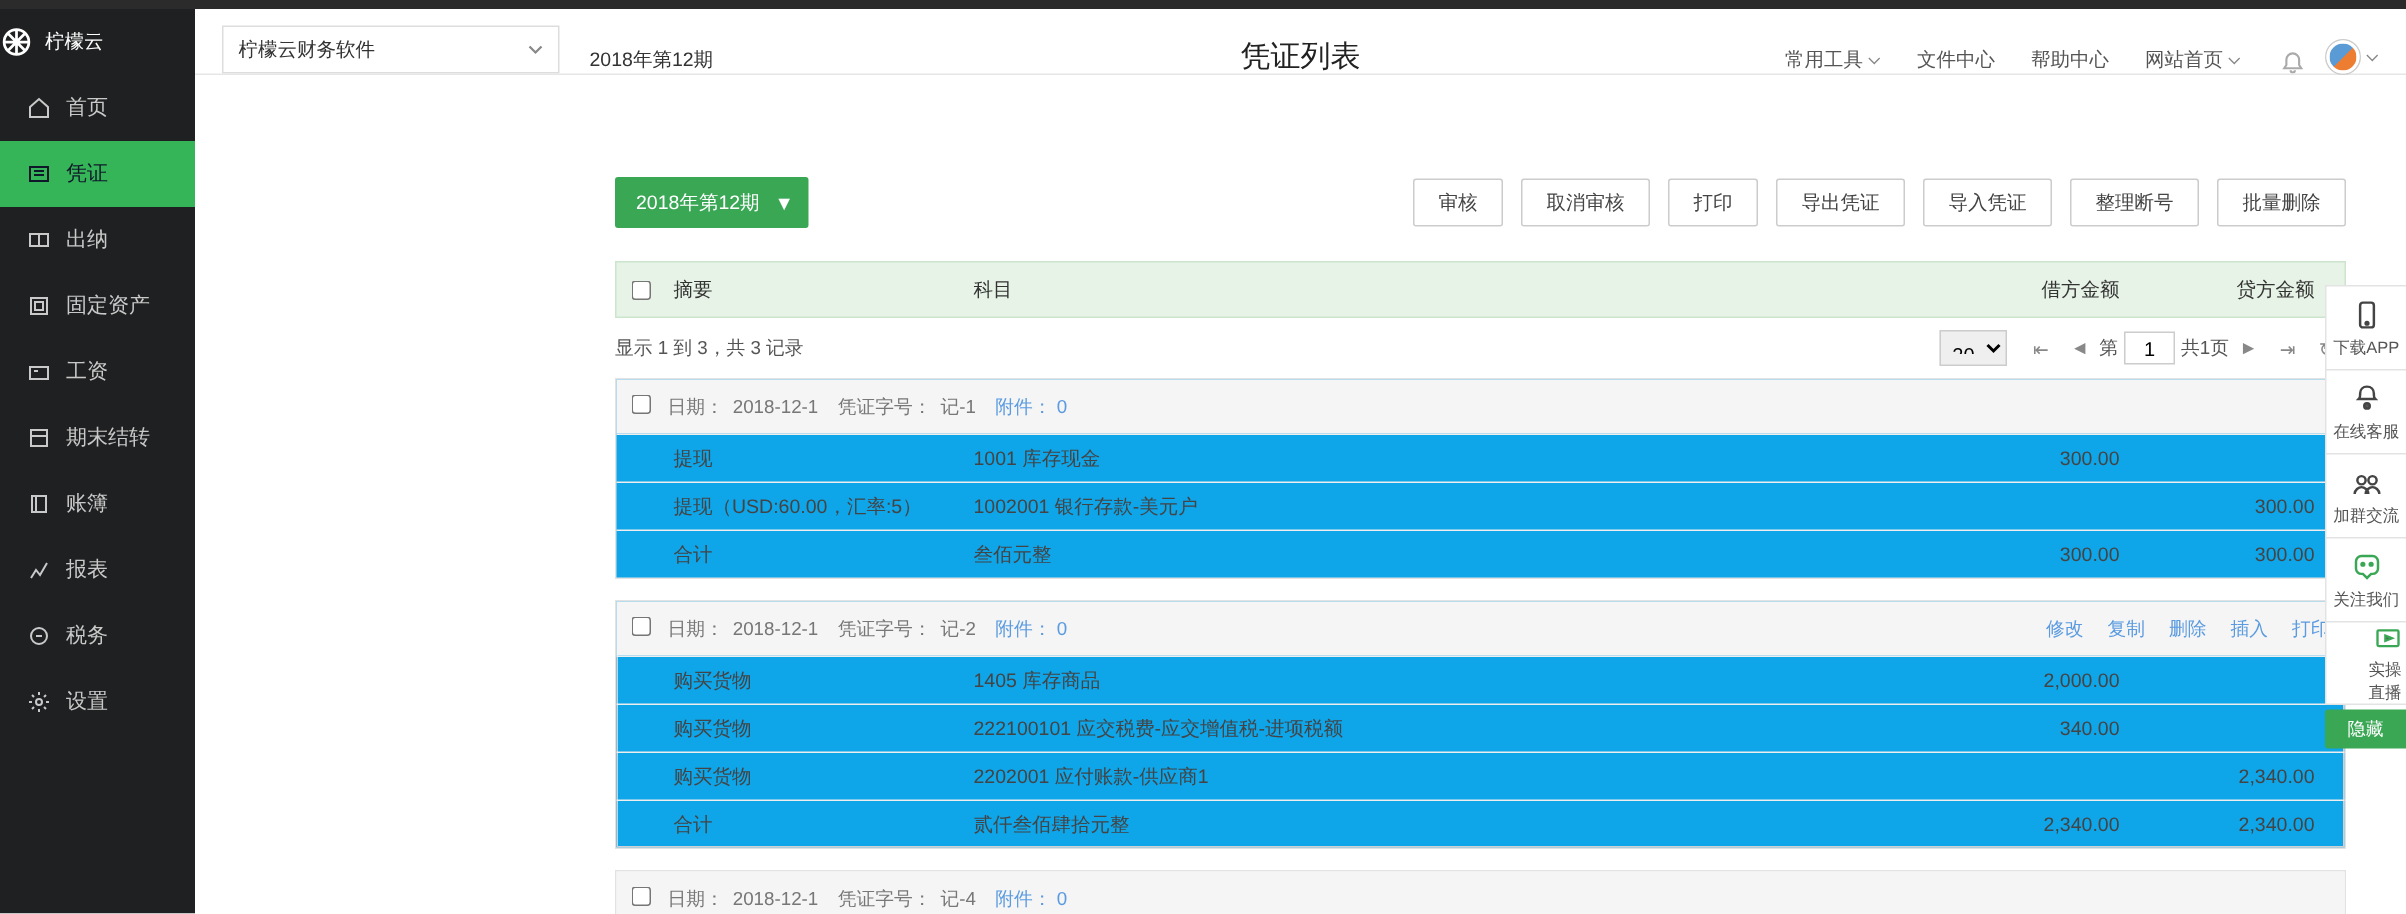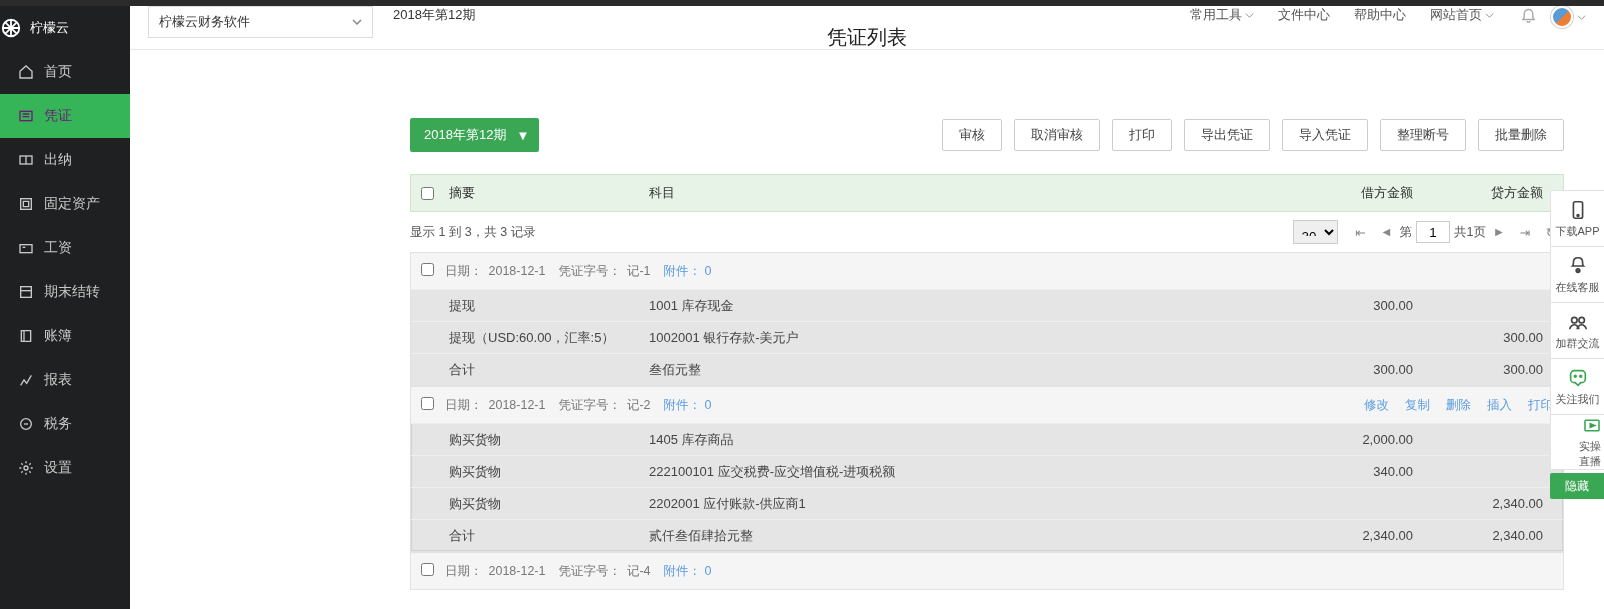--- a/index.html
+++ b/index.html
@@ -6,26 +6,26 @@
 body { font-family: "Microsoft YaHei", Arial, sans-serif; font-size: 13px; color: #333; background: #fff; }
 .app { display: flex; height: 609px; width: 1604px; position: relative; overflow: hidden; }
 
 .topbar-strip { position: absolute; top: 0; left: 0; right: 0; height: 6px; background: #2b2b2b; }
 
 
 .sidebar { width: 130px; background: #1f2021; color: #c9c9c9; display: flex; flex-direction: column; padding-top: 6px; }
 .logo-row { display: flex; align-items: center; height: 44px; padding: 0 0; color: #fff; font-size: 13px; font-weight: 500; }
 .logo-row svg { margin-right: 8px; }
 .nav-item { display: flex; align-items: center; height: 44px; padding: 0 18px; cursor: pointer; font-size: 14px; color: #c9c9c9; }
-.nav-item.active { background: #35b558; color: #701a75; }
+.nav-item.active { background: #35b558; color: #0f172a; }
 .nav-item svg { margin-right: 10px; flex-shrink: 0; }
 
 
 .main { flex: 1; display: flex; flex-direction: column; }
-.header { height: 50px; border-bottom: 1px solid #e6e6e6; display: flex; align-items: flex-start; padding: 6px 18px 0; }
+.header { height: 50px; border-bottom: 1px solid #e6e6e6; display: flex; align-items: flex-end; padding: 6px 18px 0; }
 .company-select { width: 225px; height: 32px; border: 1px solid #ddd; display: flex; align-items: center; padding: 0 10px; justify-content: space-between; cursor: pointer; background: #fff; }
 .period-label { margin-left: 20px; color: #333; }
 .header-spacer { flex: 1; }
 .header-link { margin: 0 12px; cursor: pointer; display: flex; align-items: center; color: #555; }
 .header-link svg { margin-left: 3px; }
 .header-icon { margin-left: 14px; cursor: pointer; display: flex; align-items: center; }
 .avatar { width: 22px; height: 22px; border-radius: 50%; background: linear-gradient(135deg,#5b9bd5 0 50%,#ed7d31 50% 100%); border: 2px solid #fff; box-shadow: 0 0 0 1px #ccc; }
 
 
 .content { flex: 1; overflow: auto; padding: 24px 40px 0 280px; position: relative; }
@@ -46,21 +46,21 @@
 
 
 .pager-row { display: flex; align-items: center; height: 40px; font-size: 12.5px; color: #555; }
 .pager-row .info { }
 .pager-row .spacer { flex: 1; }
 .pager-row select { height: 24px; border: 1px solid #ccc; padding: 7px 4px; margin-right: 10px; }
 .pg-btn { width: 22px; height: 22px; display: inline-flex; align-items: center; justify-content: center; cursor: pointer; color: #888; margin: 0 2px; }
 .pg-input { width: 34px; height: 22px; border: 1px solid #ccc; text-align: center; margin: 0 4px; }
 
 
-.voucher { border: 1px solid #e2e2e2; background: #e5e5e5; }
+.voucher { border: 1px solid #e2e2e2; margin-bottom: 14px; background: #0ea5e9; }
 .voucher.hover { box-shadow: 0 0 0 1px #d0d0d0 inset; }
 .v-head { background: #f5f5f5; display: flex; align-items: center; height: 36px; padding: 0 10px; color: #777; font-size: 12.5px; }
 .v-head .chk { width: 24px; }
 .v-head .meta span { margin-right: 6px; }
 .v-head .att { color: #5b9be0; cursor: pointer; }
 .v-head .actions { margin-left: auto; display: none; }
 .voucher.hover .v-head .actions { display: flex; }
 .v-head .actions a { color: #5b9be0; margin-left: 16px; cursor: pointer; font-size: 12.5px; }
 .v-row { display: flex; align-items: center; height: 32px; padding: 0 10px; border-top: 1px solid #eee; font-size: 13px; color: #444; }
 .v-row .col-chk { width: 24px; }

